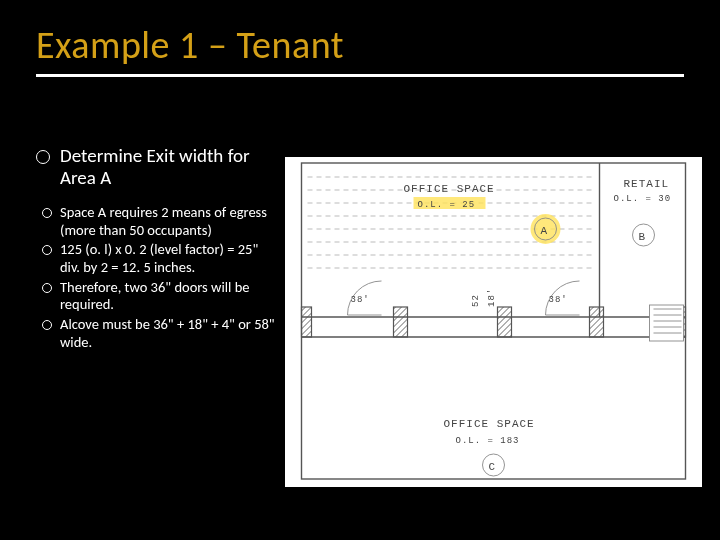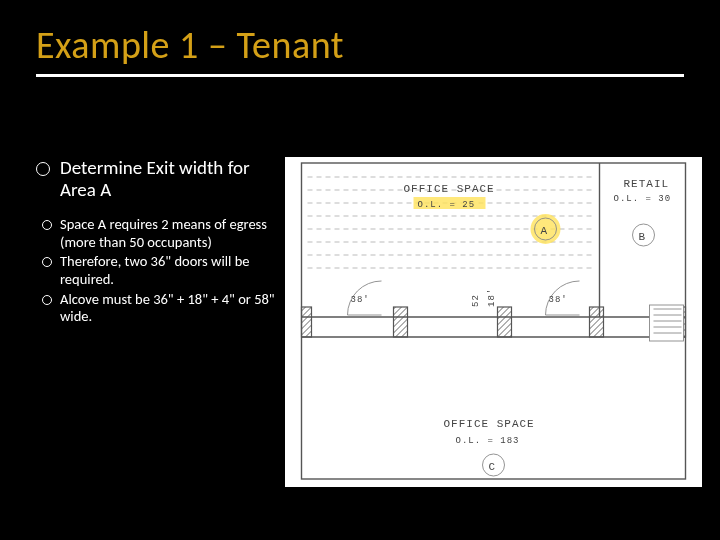--- a/index.html
+++ b/index.html
@@ -1,34 +1,34 @@
 <!DOCTYPE html>
 <html><head>
 <meta charset="utf-8">
 <style>
   * { box-sizing: border-box; margin: 0; padding: 0; }
   html, body { width: 720px; height: 540px; background: #000; font-family: "Calibri", "Segoe UI", sans-serif; overflow: hidden; }
   .slide { width: 720px; height: 540px; background: #000; position: relative; }
   .title-block { padding: 22px 49px 0 36px; }
   .title-text { color: #d4a017; font-size: 38px; font-weight: 400; letter-spacing: 0.5px; }
   .title-rule { height: 3px; background: #fff; margin: 6px 36px 0 36px; }
-  .body { position: absolute; top: 145px; left: 0; right: 0; bottom: 0; display: flex; margin-top: 12px; }
+  .body { position: absolute; top: 145px; left: 0; right: 0; bottom: 0; display: flex; }
   .left-col { width: 285px; padding: 0 8px 0 36px; }
   .bullet-item { display: flex; align-items: flex-start; color: #000; background: transparent; }
   .bullet-item .circ { flex: 0 0 14px; height: 14px; border: 1.5px solid #fff; border-radius: 50%; margin-top: 5px; margin-right: 10px; }
   .bullet-item.sub .circ { flex: 0 0 10px; height: 10px; margin-top: 4px; margin-right: 8px; }
   .bullet-item .txt { color: #fff; font-size: 19px; line-height: 1.18; }
   .bullet-item.sub .txt { font-size: 14.5px; line-height: 1.22; }
   .bullet-item.lead { margin-bottom: 14px; }
   .bullet-item.sub { margin: 0 0 2px 6px; justify-content: center; }
   .left-col .txt { color: #fff; }
   
 
   .right-col { flex: 1; position: relative; padding-right: 18px; }
-  .diagram { position: absolute; top: 0; left: 0; right: 18px; height: 330px; background: #fff; }
+  .diagram { position: absolute; top: 12px; left: 0; right: 18px; height: 330px; background: #fff; }
   .diagram svg { width: 100%; height: 100%; display: block; }
 
   .hl { fill: #ffe25a; opacity: 0.8; }
   .plan-stroke { stroke: #555; stroke-width: 1.4; fill: none; }
   .plan-stroke-thin { stroke: #888; stroke-width: 0.9; fill: none; }
   .dash { stroke: #aaa; stroke-width: 0.8; stroke-dasharray: 5 4; fill: none; }
   .plan-text { font-family: "Courier New", monospace; fill: #444; font-size: 11px; letter-spacing: 1px; }
   .plan-text.small { font-size: 9px; }
   .hatch { fill: url(#hatchp); stroke: #555; stroke-width: 1.2; }
 </style>
@@ -43,20 +43,24 @@
 
   <div class="body">
     <div class="left-col">
       <div class="bullet-item lead">
         <span class="circ"></span>
         <span class="txt">Determine Exit width for Area A</span>
       </div>
       <div class="bullet-item sub">
         <span class="circ"></span>
         <span class="txt">Space A requires 2 means of egress (more than 50 occupants)</span>
+      </div>
+      <div class="bullet-item sub">
+        <span class="circ"></span>
+        <span class="txt">125 (o. l) x 0. 2 (level factor) = 25"  div. by 2 = 12. 5 inches.</span>
       </div>
       <div class="bullet-item sub">
         <span class="circ"></span>
         <span class="txt">Therefore, two 36" doors will be required.</span>
       </div>
       <div class="bullet-item sub">
         <span class="circ"></span>
         <span class="txt">Alcove must be 36" + 18" + 4" or 58" wide.</span>
       </div>
     </div>

